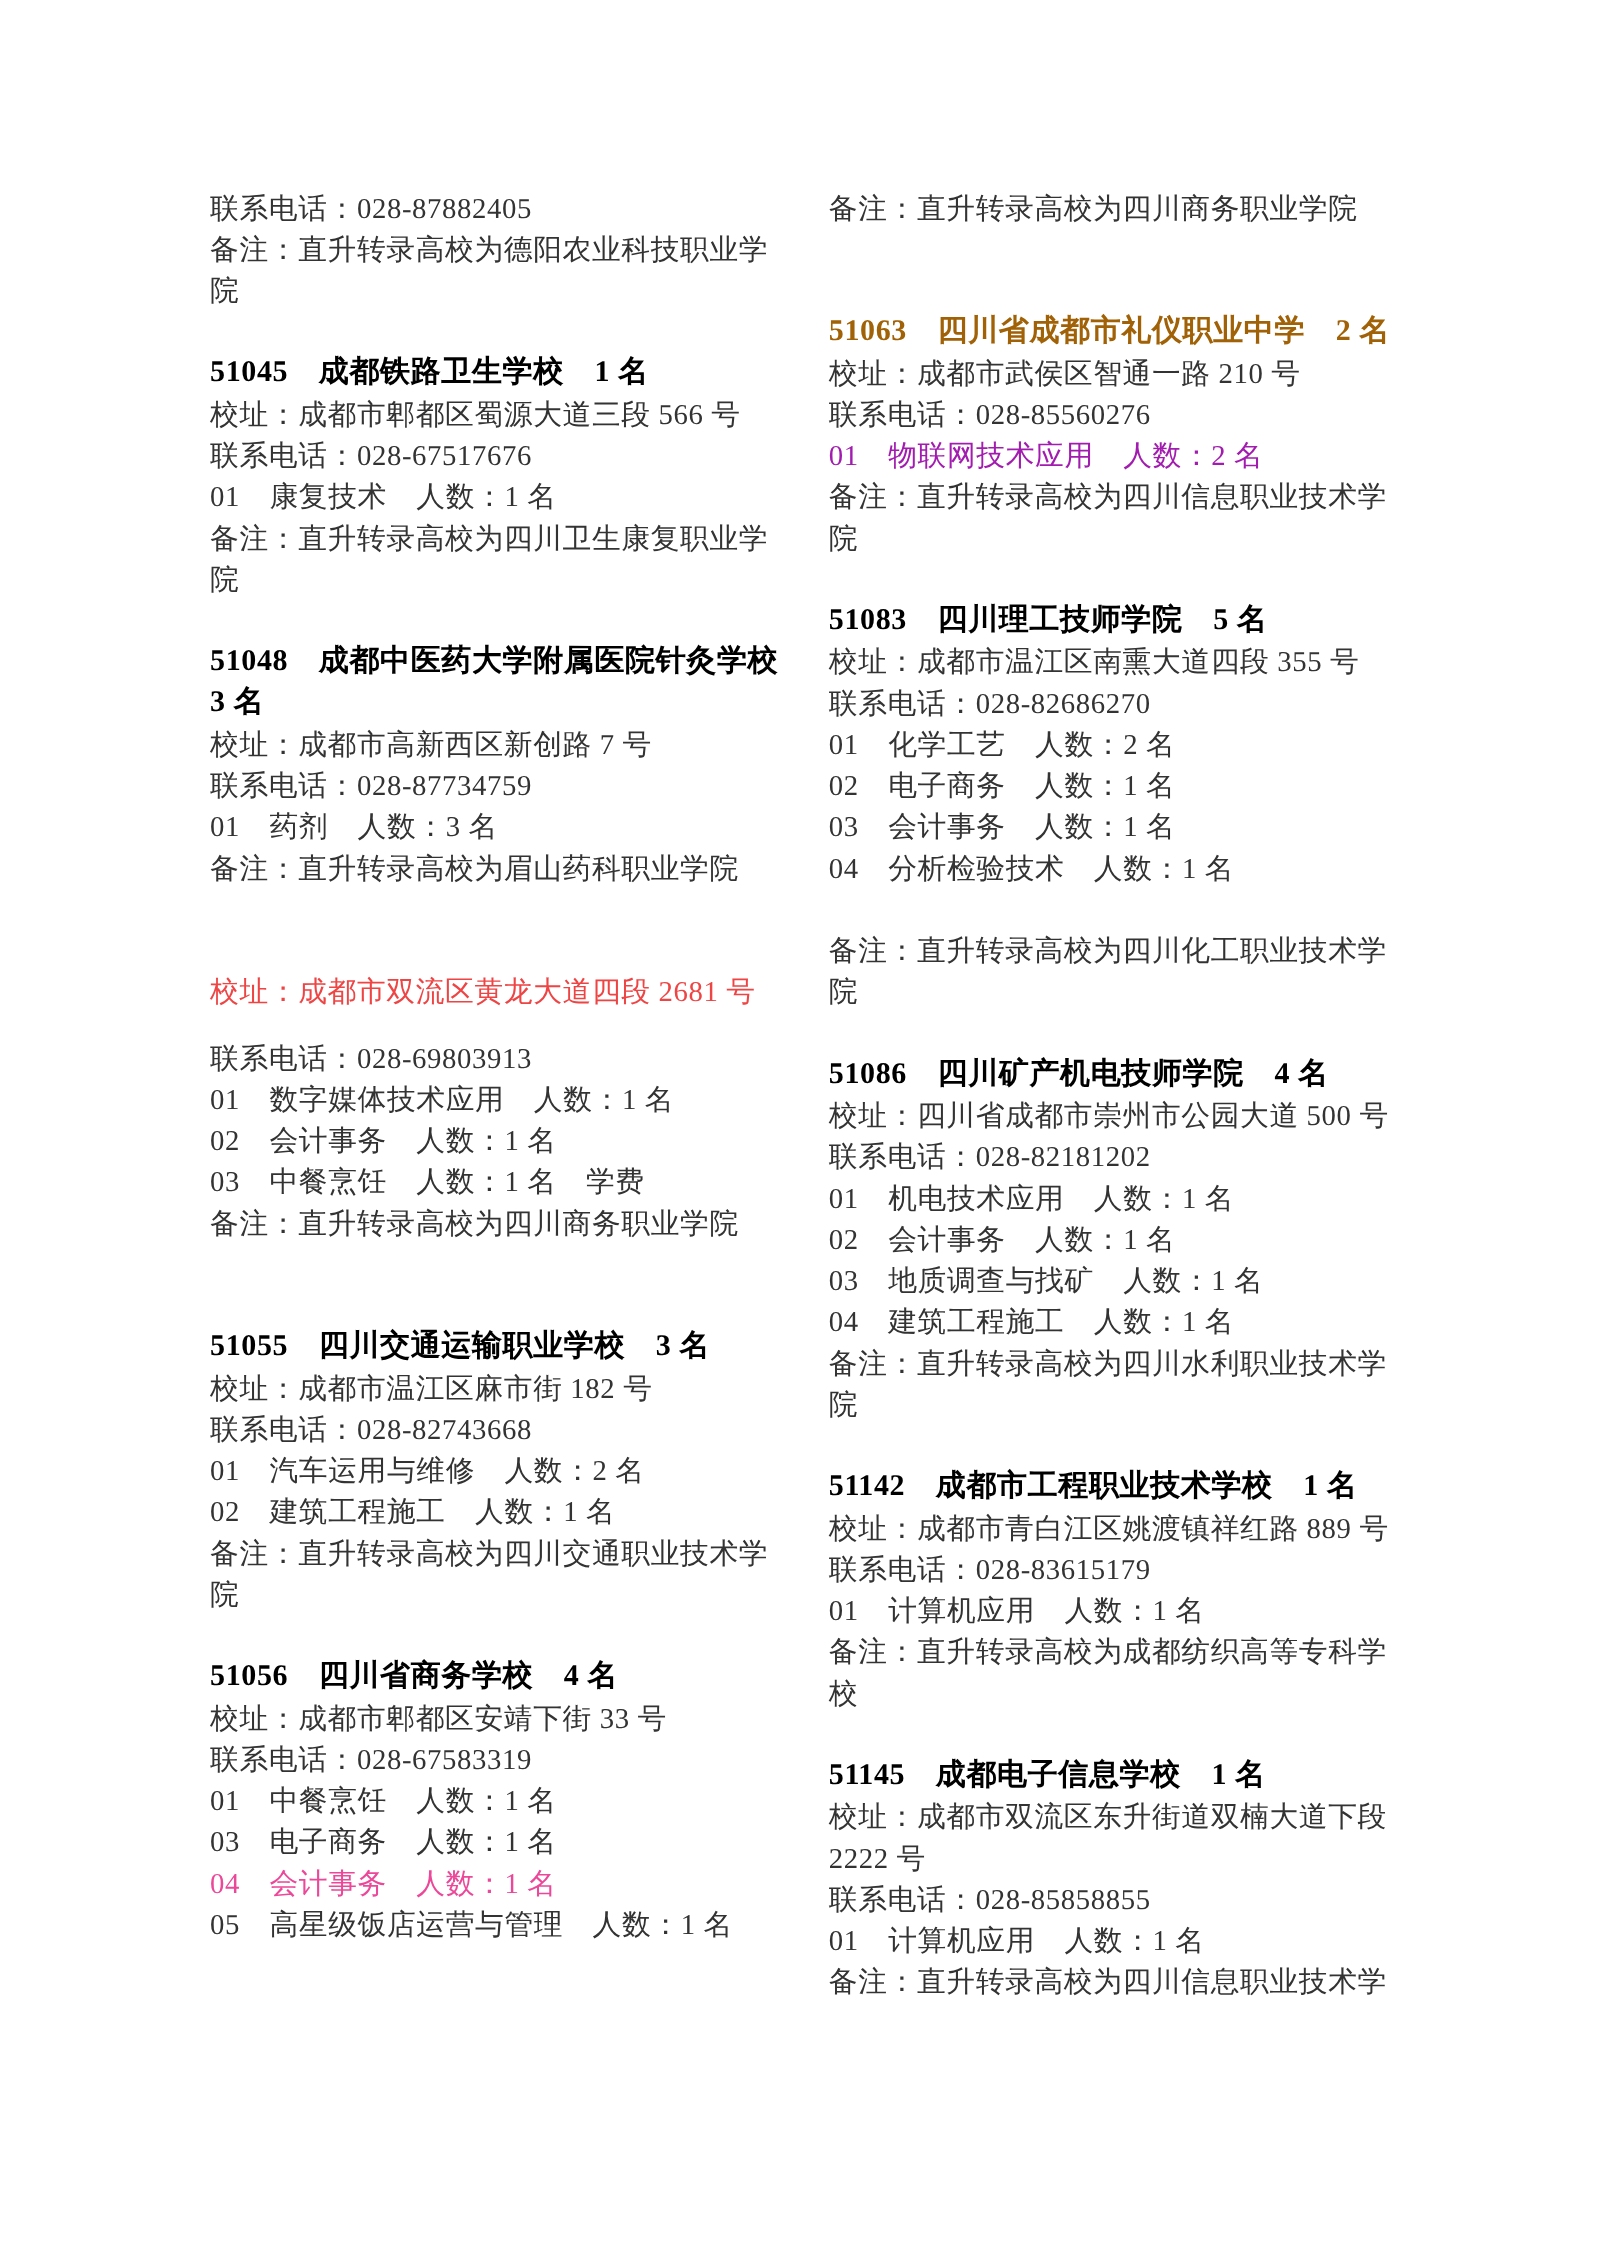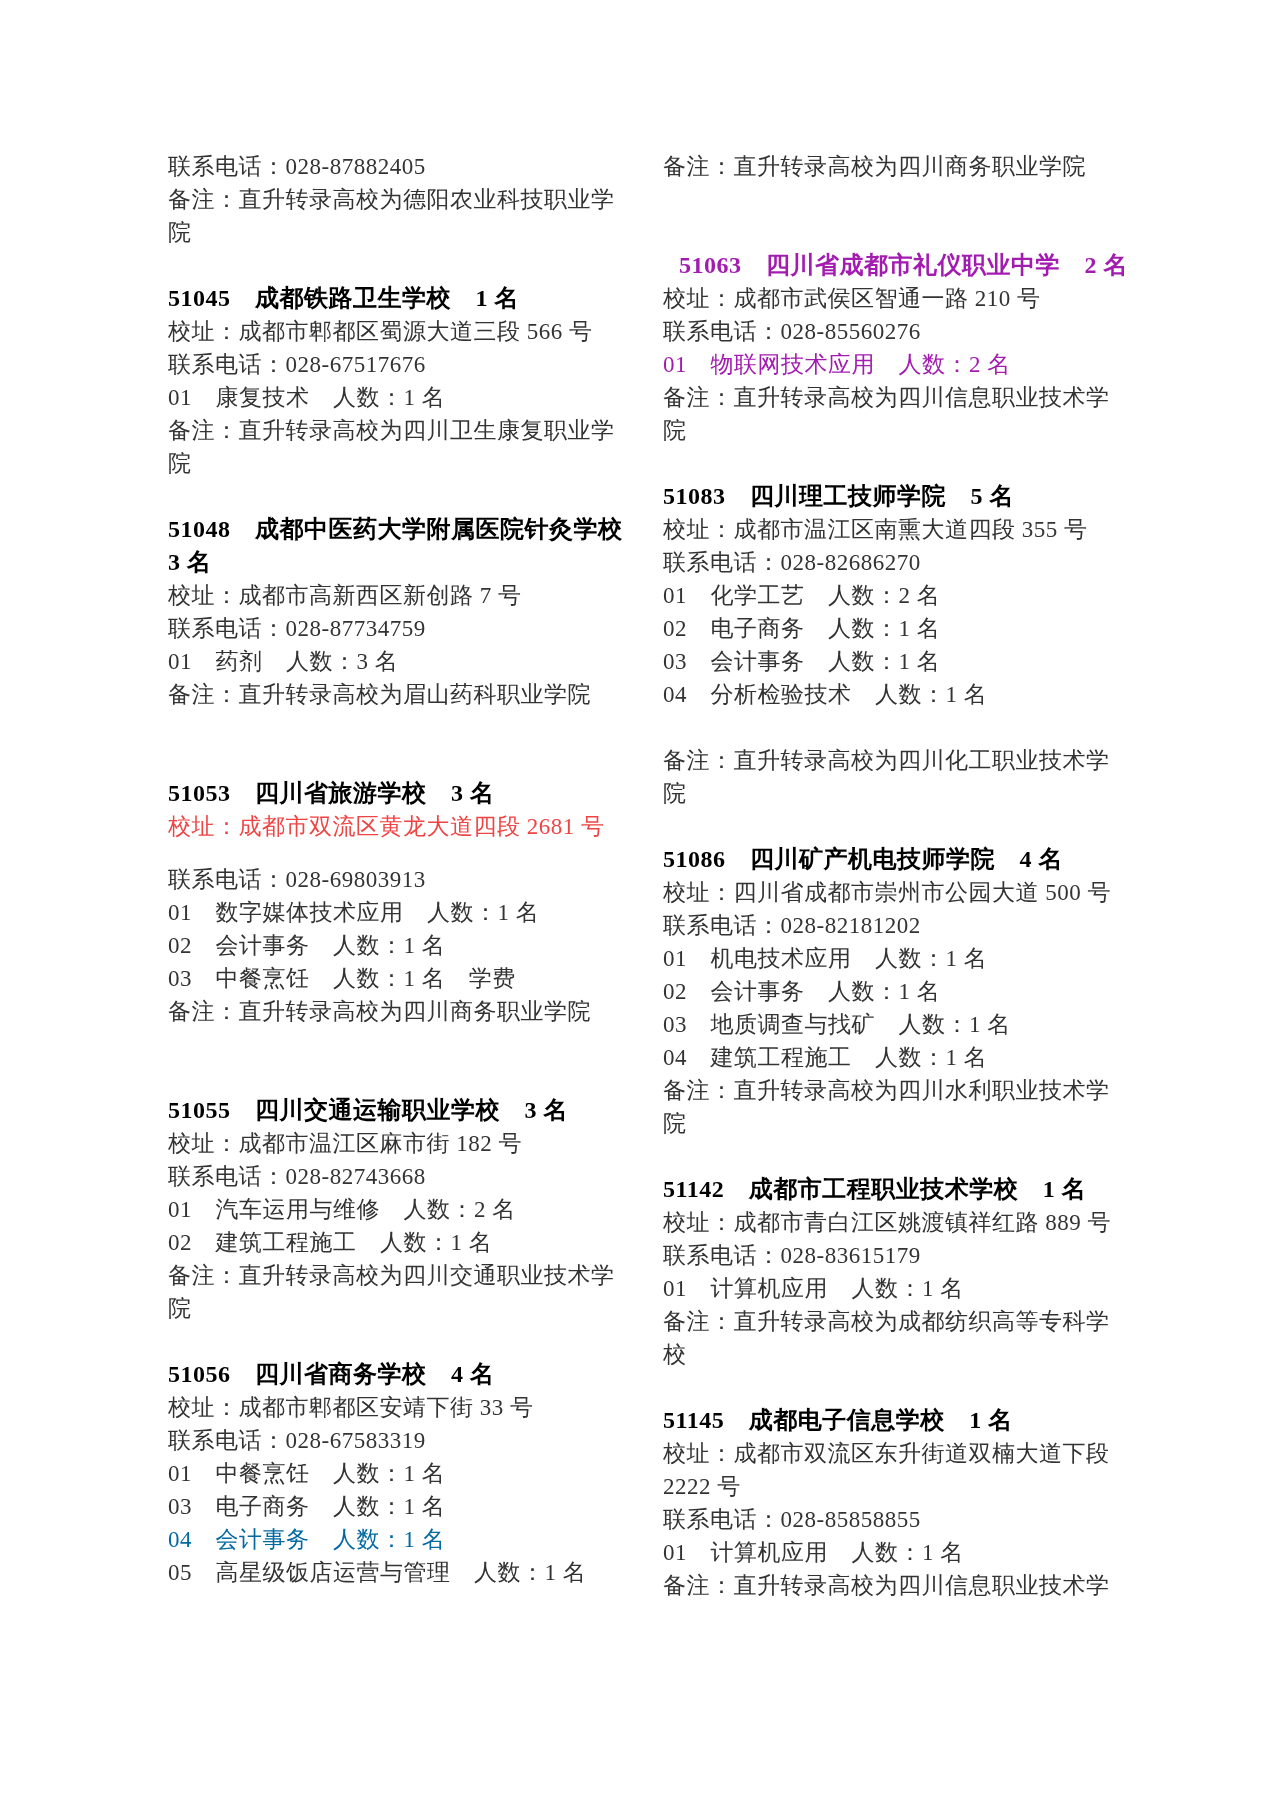--- a/index.html
+++ b/index.html
@@ -68,21 +68,20 @@
         </div>
         <div class="block" style="margin-top: 33px;">
           <div class="line title" style="color: rgb(0, 0, 0);">51048　成都中医药大学附属医院针灸学校</div>
           <div class="line title" style="color: rgb(0, 0, 0);">3 名</div>
           <div class="line" style="color: rgb(51, 51, 51);">校址：成都市高新西区新创路 7 号</div>
           <div class="line" style="color: rgb(51, 51, 51);">联系电话：028-87734759</div>
           <div class="line" style="color: rgb(51, 51, 51);">01　药剂　人数：3 名</div>
           <div class="line" style="color: rgb(51, 51, 51);">备注：直升转录高校为眉山药科职业学院</div>
         </div>
         <div class="block" style="margin-top: 66px;">
-          <div class="line title" style="color: rgb(0, 0, 0);">51053　四川省旅游学校　3 名</div>
           <div class="line" style="color: #ef4444;">校址：成都市双流区黄龙大道四段 2681 号</div>
           <div class="line" style="color: rgb(51, 51, 51); margin-top: 20px;">联系电话：028-69803913</div>
           <div class="line" style="color: rgb(51, 51, 51);">01　数字媒体技术应用　人数：1 名</div>
           <div class="line" style="color: rgb(51, 51, 51);">02　会计事务　人数：1 名</div>
           <div class="line" style="color: rgb(51, 51, 51);">03　中餐烹饪　人数：1 名　学费</div>
           <div class="line" style="color: rgb(51, 51, 51);">备注：直升转录高校为四川商务职业学院</div>
         </div>
         <div class="block" style="margin-top: 66px;">
           <div class="line title" style="color: rgb(0, 0, 0);">51055　四川交通运输职业学校　3 名</div>
           <div class="line" style="color: rgb(51, 51, 51);">校址：成都市温江区麻市街 182 号</div>
@@ -91,30 +90,30 @@
           <div class="line" style="color: rgb(51, 51, 51);">02　建筑工程施工　人数：1 名</div>
           <div class="line" style="color: rgb(51, 51, 51);">备注：直升转录高校为四川交通职业技术学</div>
           <div class="line" style="color: rgb(51, 51, 51);">院</div>
         </div>
         <div class="block" style="margin-top: 33px;">
           <div class="line title" style="color: rgb(0, 0, 0);">51056　四川省商务学校　4 名</div>
           <div class="line" style="color: rgb(51, 51, 51);">校址：成都市郫都区安靖下街 33 号</div>
           <div class="line" style="color: rgb(51, 51, 51);">联系电话：028-67583319</div>
           <div class="line" style="color: rgb(51, 51, 51);">01　中餐烹饪　人数：1 名</div>
           <div class="line" style="color: rgb(51, 51, 51);">03　电子商务　人数：1 名</div>
-          <div class="line" style="color: #0369a1;">04　会计事务　人数：1 名</div>
+          <div class="line" style="color: #ec4899;">04　会计事务　人数：1 名</div>
           <div class="line" style="color: rgb(51, 51, 51);">05　高星级饭店运营与管理　人数：1 名</div>
         </div>
       </div>
       <div class="col">
         <div class="block" style="margin-top: 0px;">
           <div class="line" style="color: rgb(51, 51, 51);">备注：直升转录高校为四川商务职业学院</div>
         </div>
         <div class="block" style="margin-top: 66px;">
-          <div class="line title" style="color: #a21caf; margin-left: 16px;">51063　四川省成都市礼仪职业中学　2 名</div>
+          <div class="line title" style="color: #a16207;">51063　四川省成都市礼仪职业中学　2 名</div>
           <div class="line" style="color: rgb(51, 51, 51);">校址：成都市武侯区智通一路 210 号</div>
           <div class="line" style="color: rgb(51, 51, 51);">联系电话：028-85560276</div>
           <div class="line" style="color: #a21caf;">01　物联网技术应用　人数：2 名</div>
           <div class="line" style="color: rgb(51, 51, 51);">备注：直升转录高校为四川信息职业技术学</div>
           <div class="line" style="color: rgb(51, 51, 51);">院</div>
         </div>
         <div class="block" style="margin-top: 33px;">
           <div class="line title" style="color: rgb(0, 0, 0);">51083　四川理工技师学院　5 名</div>
           <div class="line" style="color: rgb(51, 51, 51);">校址：成都市温江区南熏大道四段 355 号</div>
           <div class="line" style="color: rgb(51, 51, 51);">联系电话：028-82686270</div>

